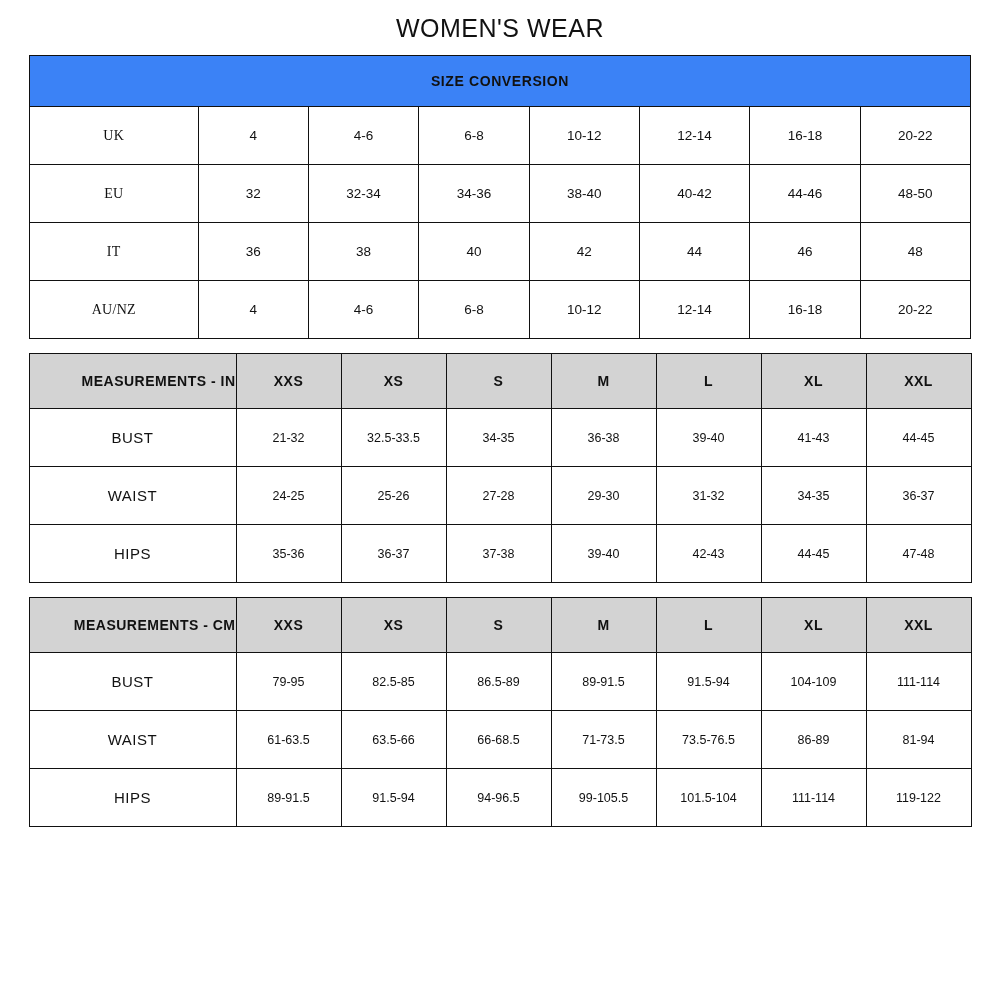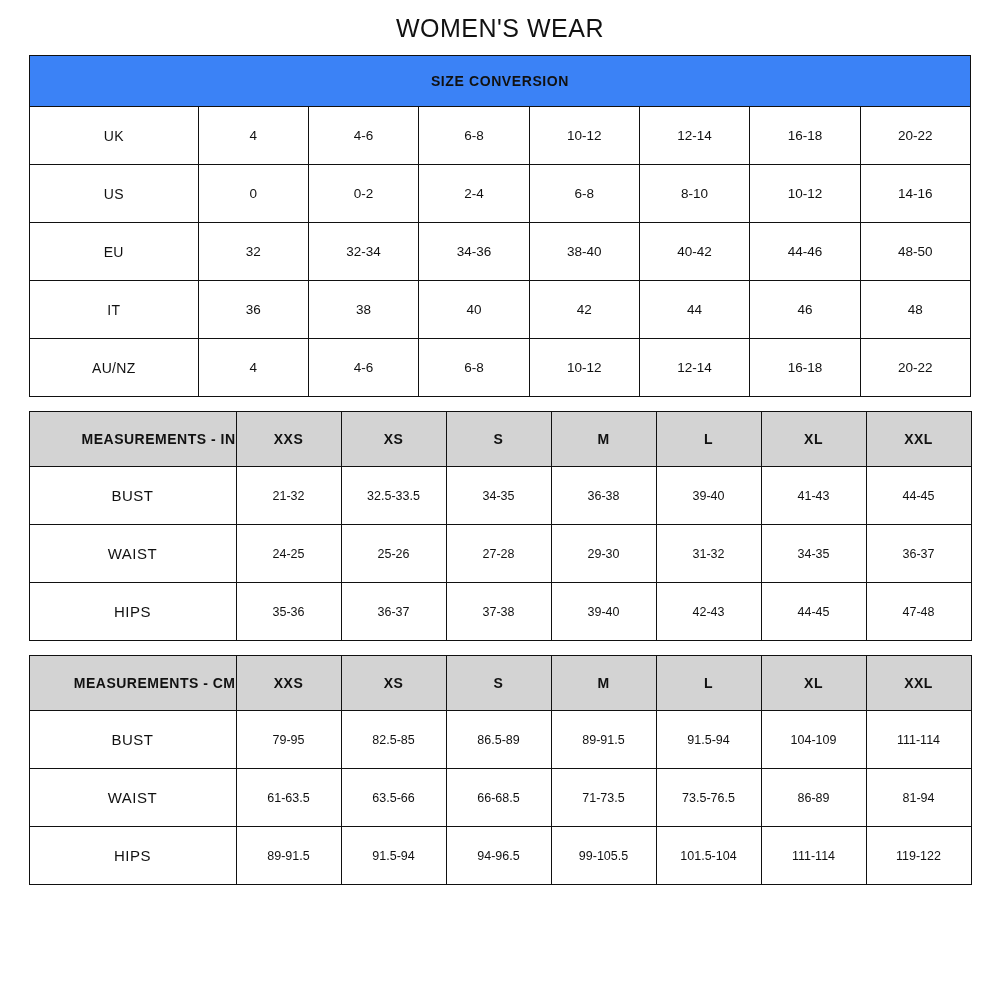--- a/index.html
+++ b/index.html
@@ -53,20 +53,21 @@
     font-weight: 700;
     font-size: 14px;
     letter-spacing: 0.6px;
     height: 50px;
   }
   .t1 tr.datarow td { height: 57px; }
   .t1 tr.headrow td { height: 52px; }
   .t1 td.rowlabel {
     font-size: 14px;
     letter-spacing: 0.3px;
+    font-family: Liberation Serif, serif;
   }
   .t1 tr.headrow td {
     font-size: 14px;
     letter-spacing: 0.3px;
   }
 
   
   .meas td { height: 57px; }
   .meas tr.headrow td {
     background: #d3d3d3;
@@ -117,30 +118,20 @@
 
       <tr class="datarow">
         <td class="rowlabel">UK</td>
         <td>4</td>
         <td>4-6</td>
         <td>6-8</td>
         <td>10-12</td>
         <td>12-14</td>
         <td>16-18</td>
         <td>20-22</td>
-      </tr>
-      <tr class="datarow">
-        <td class="rowlabel">US</td>
-        <td>0</td>
-        <td>0-2</td>
-        <td>2-4</td>
-        <td>6-8</td>
-        <td>8-10</td>
-        <td>10-12</td>
-        <td>14-16</td>
       </tr>
       <tr class="datarow">
         <td class="rowlabel">EU</td>
         <td>32</td>
         <td>32-34</td>
         <td>34-36</td>
         <td>38-40</td>
         <td>40-42</td>
         <td>44-46</td>
         <td>48-50</td>

